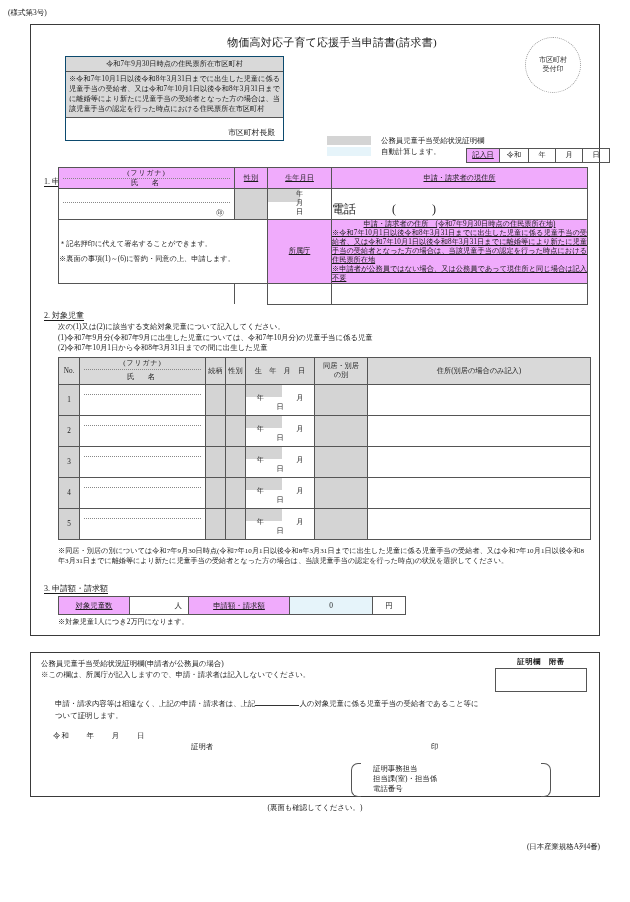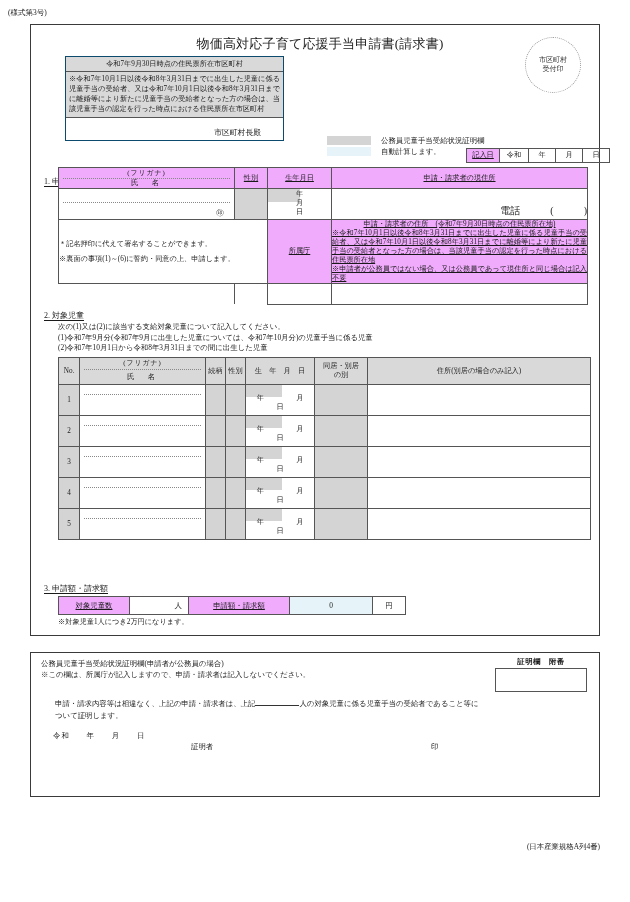--- a/index.html
+++ b/index.html
@@ -40,22 +40,22 @@
 
   
   #main-frame {
     left: 30px; top: 24px;
     width: 570px; height: 612px;
     border: 1.6px solid #3a3a3a;
     box-sizing: border-box;
   }
 
   #doc-title {
-    left: 4px; top: 10px; width: 570px;
-    text-align: center; font-size: 13px; letter-spacing: .2px;
+    left: 16px; top: 10px; width: 570px;
+    text-align: center; font-size: 11px; letter-spacing: .2px;
   }
 
   
   #receipt-stamp {
     right: 18px; top: 12px;
     width: 54px; height: 54px;
     border: 1px dotted #999; border-radius: 50%;
     display: flex; flex-direction: column;
     align-items: center; justify-content: center;
     font-size: 7px; line-height: 1.35; color: #333;
@@ -72,21 +72,21 @@
   }
   #muni-box .mb-body {
     background: #d9d9d9; font-size: 7.2px;
     padding: 2px 3px 3px 3px; line-height: 1.4;
     border-bottom: 1px solid #555; text-align: justify;
   }
   #muni-box .mb-foot {
     background: #fff; height: 22px; position: relative;
   }
   #muni-box .mb-foot span {
-    position: absolute; right: 22px; bottom: 2px; font-size: 7.8px;
+    position: absolute; right: 8px; bottom: 2px; font-size: 7.8px;
   }
 
   
   #legend { left: 296px; top: 110px; font-size: 7.4px; }
   #legend .lg-row { display: flex; align-items: center; height: 11px; }
   #legend .sw { width: 44px; height: 9px; margin-right: 10px; }
   #legend .sw.gray { background: #d4d4d4; }
   #legend .sw.blue { background: #e6f4fa; }
 
   
@@ -133,21 +133,21 @@
   }
   .ymd .lbl {
     position: absolute; left: 0; right: 0; bottom: 2px;
     text-align: center; font-size: 7.2px; letter-spacing: 7px;
     padding-left: 7px;
   }
 
   .addr-in { position: relative; height: 30px; }
   .addr-in .tel {
     position: absolute; left: 0; right: 0; bottom: 2px;
-    text-align: right; font-size: 10px;
+    text-align: left; font-size: 12px;
   }
 
   .note-cell { padding: 4px 4px 4px 5px; font-size: 7.3px; line-height: 1.55; }
   .desc-cell { padding: 2px 3px; font-size: 7.1px; line-height: 1.35; text-align: justify; }
   .desc-cell .c { text-align: center; display: block; }
 
   
   #sec2-head { left: 44px; top: 310px; }
   #sec2-intro { left: 58px; top: 322px; font-size: 7.4px; line-height: 1.45; }
   #sec2-table { left: 58px; top: 357px; }
@@ -455,20 +455,21 @@
           <div class="gbar"></div>
           <div class="lbl">年　　月　　日</div>
         </div>
       </td>
       <td class="gray"></td>
       <td></td>
     </tr>
   </tbody>
     </table>
 
+  <div class="abs" id="sec2-note">※同居・別居の別については令和7年9月30日時点(令和7年10月1日以後令和8年3月31日までに出生した児童に係る児童手当の受給者、又は令和7年10月1日以後令和8年3月31日までに離婚等により新たに児童手当の受給者となった方の場合は、当該児童手当の認定を行った時点)の状況を選択してください。</div>
 
   <div class="abs sect-head" id="sec3-head">3. 申請額・請求額</div>
   <table class="abs tbl" id="sec3-table">
     <tbody>
         <tr>
       <td class="hdr" style="width:70px">対象児童数</td>
       <td class="rgt" style="width:52px;padding-right:6px">
         <span>人</span>
       </td>
       <td class="hdr" style="width:100px">申請額・請求額</td>
@@ -488,17 +489,27 @@
 
     <div class="abs" id="bf-body1">
       <span>申請・請求内容等は相違なく、上記の申請・請求者は、上記</span><span class="uline"></span><span>人の対象児童に係る児童手当の受給者であること等に</span>
       <div>ついて証明します。</div>
     </div>
 
     <div class="abs" id="bf-date">令和　　年　　月　　日</div>
     <div class="abs" id="bf-signer">証明者</div>
     <div class="abs" id="bf-seal">印</div>
 
+    <div class="abs" id="bf-contact">
+      <span class="brace l"></span>
+      <span class="brace r"></span>
+      <div class="inner">
+        <div>証明事務担当</div>
+        <div>担当課(室)・担当係</div>
+        <div>電話番号</div>
+      </div>
+    </div>
   </div>
 
+  <div class="abs" id="footer-note">(裏面も確認してください。)</div>
   <div class="abs" id="footer-jis">(日本産業規格A列4番)</div>
 
 </div>
 
 </body></html>

